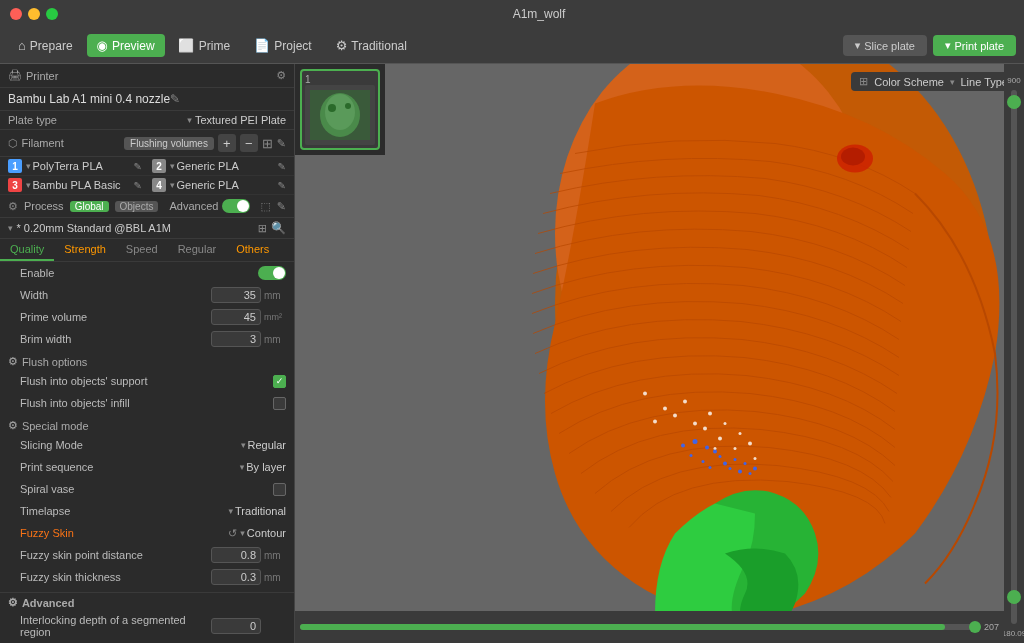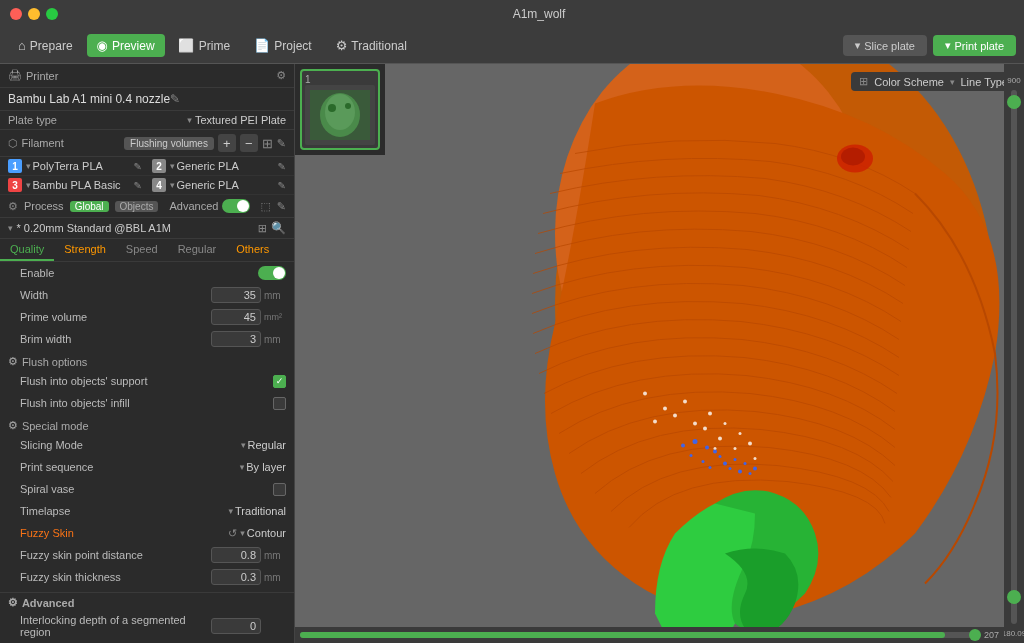--- a/index.html
+++ b/index.html
@@ -495,21 +495,21 @@
       writing-mode: horizontal-tb;
       white-space: nowrap;
     }
 
     
     .bottom-bar {
       position: absolute;
       bottom: 0;
       left: 0;
       right: 20px;
-      height: 16px;
+      height: 32px;
       background: #3a3a3a;
       display: flex;
       align-items: center;
       padding: 0 5px;
       z-index: 10;
     }
     .progress-track {
       flex: 1;
       height: 6px;
       background: #555;

